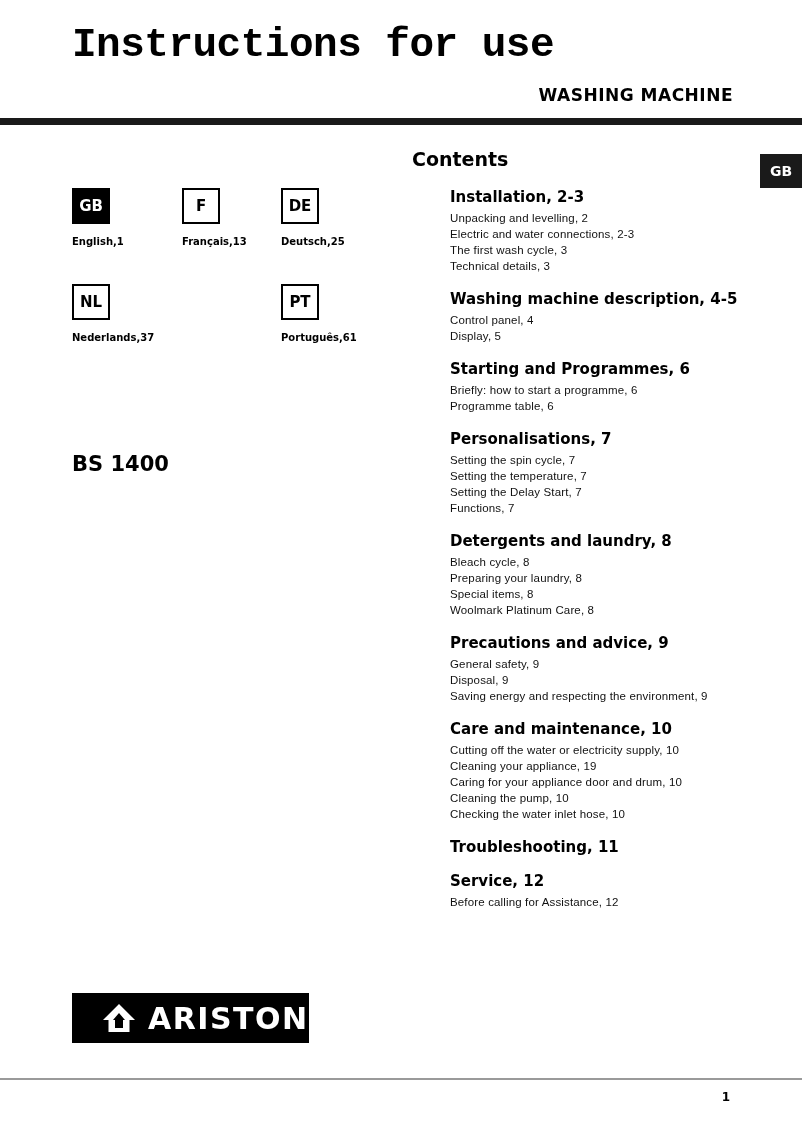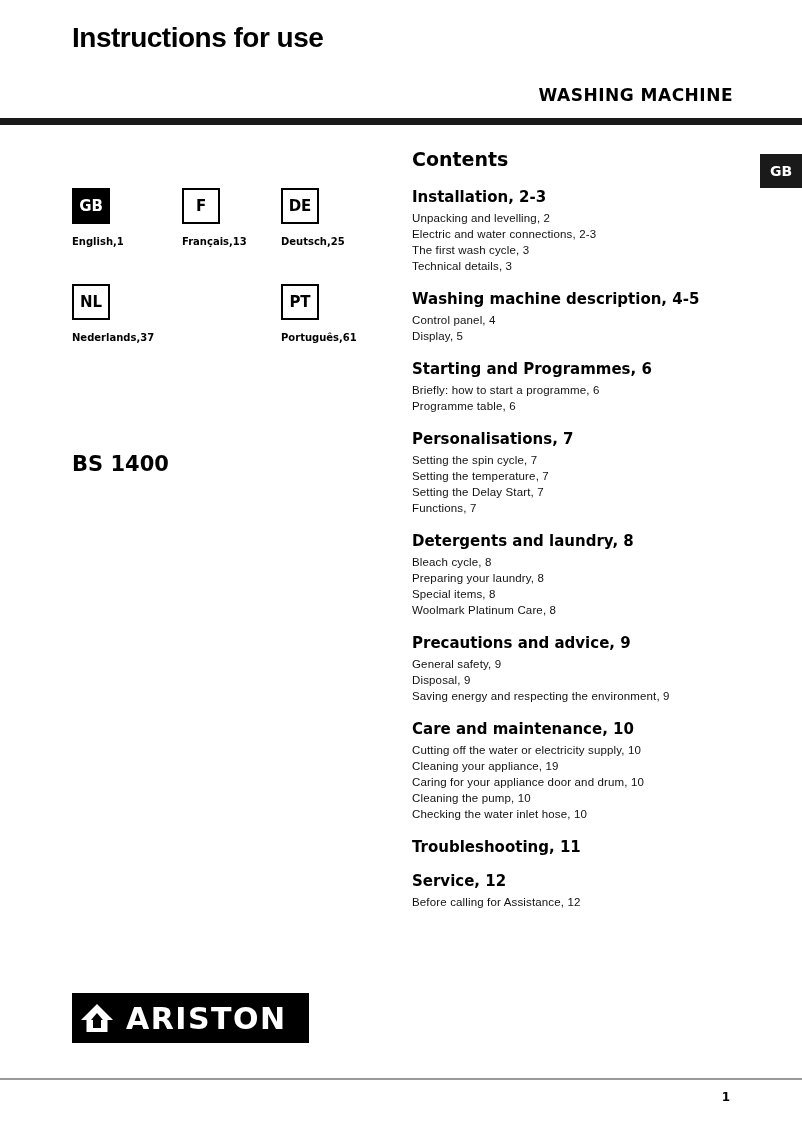--- a/index.html
+++ b/index.html
@@ -18,24 +18,24 @@
   .page {
     position: absolute;
     inset: 0;
   }
 
   
   .title {
     position: absolute;
     left: 72px;
     top: 22px;
-    font-size: 28px;
+    font-size: 41px;
     font-weight: bold;
     letter-spacing: -0.5px;
-    font-family: Liberation Sans, sans-serif;
+    font-family: Liberation Mono, monospace;
   }
   .subtitle {
     position: absolute;
     right: 69px;
     top: 85px;
     font-size: 17px;
     font-weight: bold;
     letter-spacing: 0.5px;
     font-family: "DejaVu Sans", sans-serif;
   }
@@ -123,20 +123,21 @@
     width: 330px;
   }
   .contents-heading {
     font-size: 19px;
     font-weight: bold;
     margin-bottom: 18px;
     font-family: "DejaVu Sans", sans-serif;
   }
   .toc-section {
     margin-bottom: 16px;
+    margin-left: 38px;
   }
   .toc-title {
     font-size: 15px;
     font-weight: bold;
     margin-bottom: 4px;
     font-family: "DejaVu Sans", sans-serif;
   }
   .toc-entry {
     font-size: 11.5px;
     line-height: 16px;
@@ -148,21 +149,21 @@
   
   .logo {
     position: absolute;
     left: 72px;
     top: 993px;
     width: 237px;
     height: 50px;
     background: #000;
     display: flex;
     align-items: center;
-    padding-left: 8px;
+    padding-left: 30px;
     box-sizing: border-box;
   }
   .logo svg { display: block; }
   .logo-text {
     color: #fff;
     font-size: 30px;
     font-weight: bold;
     letter-spacing: 1.5px;
     margin-left: 12px;
     font-family: "DejaVu Sans", sans-serif;

